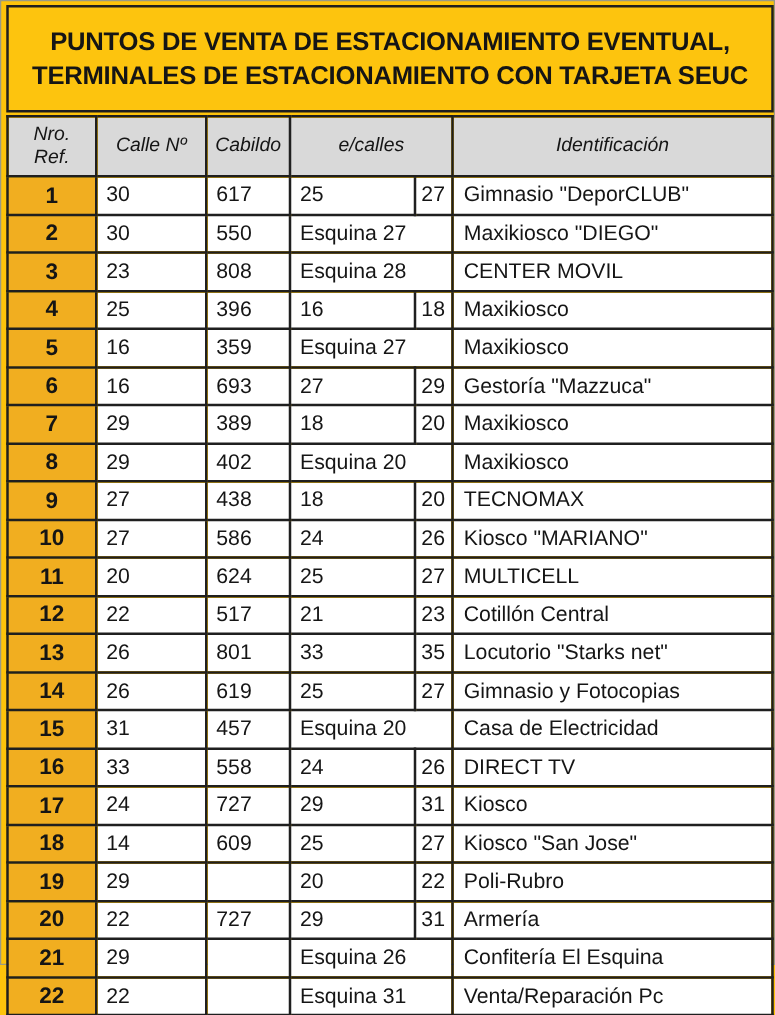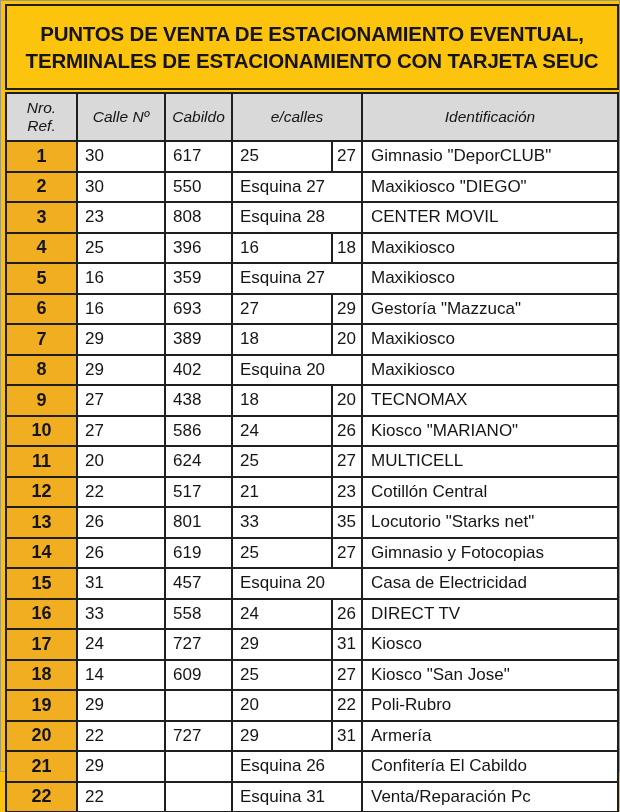--- a/index.html
+++ b/index.html
@@ -255,21 +255,21 @@
           <td>727</td>
           <td>29</td>
           <td class="eb">31</td>
           <td class="ident">Armería</td>
         </tr>
         <tr>
           <td class="ref">21</td>
           <td>29</td>
           <td></td>
           <td colspan="2">Esquina 26</td>
-          <td class="ident">Confitería El Cabildo</td>
+          <td class="ident">Confitería El Esquina</td>
         </tr>
         <tr>
           <td class="ref">22</td>
           <td>22</td>
           <td></td>
           <td colspan="2">Esquina 31</td>
           <td class="ident">Venta/Reparación Pc</td>
         </tr>
       </tbody>
   </table>

